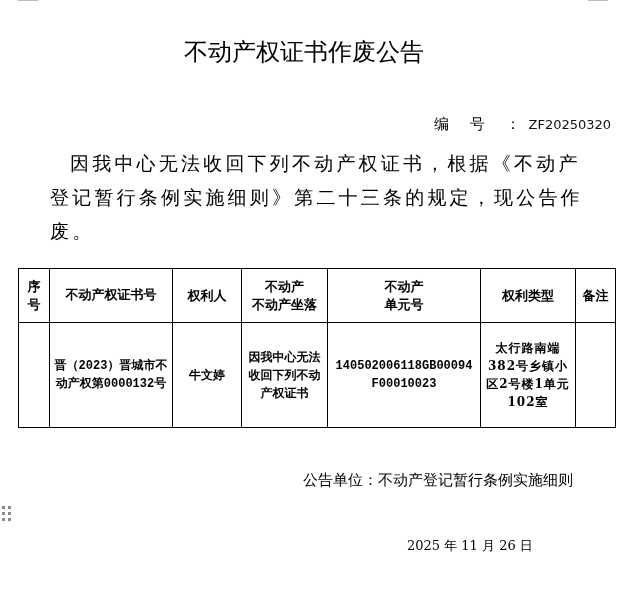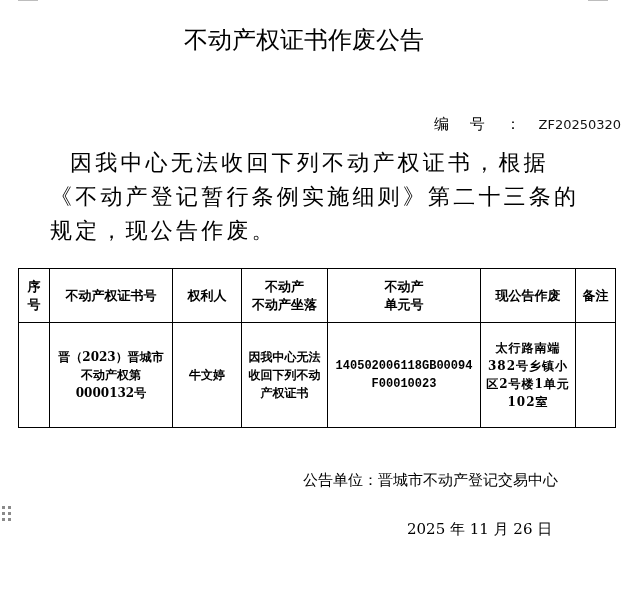--- a/index.html
+++ b/index.html
@@ -4,60 +4,60 @@
   <style>
     html, body { margin: 0; padding: 0; }
     body {
       width: 636px; height: 609px; background: #ffffff; position: relative; overflow: hidden;
       font-family: "DejaVu Serif", "Liberation Serif", serif; color: #000;
     }
     .corner-mark { position: absolute; top: 0; height: 1px; background: #bdbdbd; }
     .corner-left { left: 18px; width: 20px; }
     .corner-right { left: 588px; width: 20px; }
     .title {
-      position: absolute; top: 24px; left: 0; width: 608px; text-align: center;
+      position: absolute; top: 36px; left: 0; width: 608px; text-align: center;
       font-size: 24px; letter-spacing: 0px; font-family: "DejaVu Sans", sans-serif;
     }
     .doc-number {
       position: absolute; top: 115px; left: 434px; font-size: 15px;
       font-family: "DejaVu Sans", sans-serif; white-space: nowrap;
     }
     .doc-number .label { letter-spacing: 8px; margin-top: 38px; }
-    .doc-number .value { font-size: 13px; margin-left: 10px; color: #111; }
+    .doc-number .value { font-size: 13px; color: #111; }
     .body-text {
       position: absolute; top: 146px; left: 50px; width: 540px;
-      font-size: 22px; line-height: 34px; letter-spacing: 3.2px;
+      font-size: 19px; line-height: 34px; letter-spacing: 3.2px;
       font-family: "DejaVu Sans", sans-serif; text-indent: 20px;
     }
     table.notice {
       position: absolute; top: 268px; left: 18px; border-collapse: collapse;
       font-family: "DejaVu Serif", serif; font-weight: bold;
     }
     table.notice th, table.notice td {
       border: 1.5px solid #000; text-align: center; vertical-align: middle; padding: 0 4px;
       font-size: 12px; line-height: 18px;
     }
     table.notice th { height: 53px; font-size: 13px; }
     table.notice td { height: 104px; }
     .col1 { width: 22px; }
-    .col2 { width: 114px; }
+    .col2 { width: 114px; font-family: Liberation Mono, monospace; }
     .col3 { width: 60px; }
     .col4 { width: 77px; }
     .col5 { width: 144px; }
     .col6 { width: 86px; }
     .col7 { width: 31px; }
     .left { text-align: right; }
     .mono-id { font-size: 12px; }
     .addr { text-align: center; letter-spacing: 1px; font-size: 12.5px; line-height: 19px; }
     .issuer {
       position: absolute; top: 471px; left: 303px; font-size: 15px;
       font-family: "DejaVu Sans", sans-serif; white-space: nowrap;
     }
     .date {
-      position: absolute; top: 520px; left: 407px; font-size: 15px; white-space: nowrap;
+      position: absolute; top: 537px; left: 407px; font-size: 13px; white-space: nowrap;
       font-family: "DejaVu Serif", serif;
     }
     .drag-handle {
       position: absolute; left: 2px; top: 506px; width: 9px; height: 18px;
       display: grid; grid-template-columns: 3px 3px; grid-template-rows: 3px 3px 3px; gap: 3px;
     }
     .drag-handle span { background: #8a8a8a; width: 3px; height: 3px; display: block; }
   </style>
 </head>
 <body>
@@ -74,38 +74,38 @@
 <div class="body-text">因我中心无法收回下列不动产权证书，根据《不动产登记暂行条例实施细则》第二十三条的规定，现公告作废。</div>
 
 <table class="notice">
   <thead>
     <tr>
       <th class="col1"><span>序</span><br><span>号</span></th>
       <th class="col2"><span>不动产权证书号</span></th>
       <th class="col3"><span>权利人</span></th>
       <th class="col4"><span>不动产</span><br><span>不动产坐落</span></th>
       <th class="col5"><span>不动产</span><br><span>单元号</span></th>
-      <th class="col6"><span>现公告作废</span></th>
+      <th class="col6"><span>权利类型</span></th>
       <th class="col7"><span>备注</span></th>
     </tr>
   </thead>
   <tbody>
     <tr>
       <td class="col1"></td>
       <td class="col2 left">晋（2023）晋城市不动产权第0000132号</td>
       <td class="col3 left">牛文婷</td>
       <td class="col4">因我中心无法收回下列不动产权证书</td>
       <td class="col5 mono-id" style="word-break: break-all; font-family: Liberation Mono, monospace;">140502006118GB00094F00010023</td>
       <td class="col6 addr">太行路南端382号乡镇小区2号楼1单元102室</td>
       <td class="col7"></td>
     </tr>
   </tbody>
 </table>
 
-<div class="issuer">公告单位：晋城市不动产登记交易中心</div>
+<div class="issuer">公告单位：不动产登记暂行条例实施细则</div>
 <div class="date">2025 年 11 月 26 日</div>
 
 <div class="drag-handle">
   <span></span>
     <span></span>
     <span></span>
     <span></span>
     <span></span>
     <span></span>
 </div>

